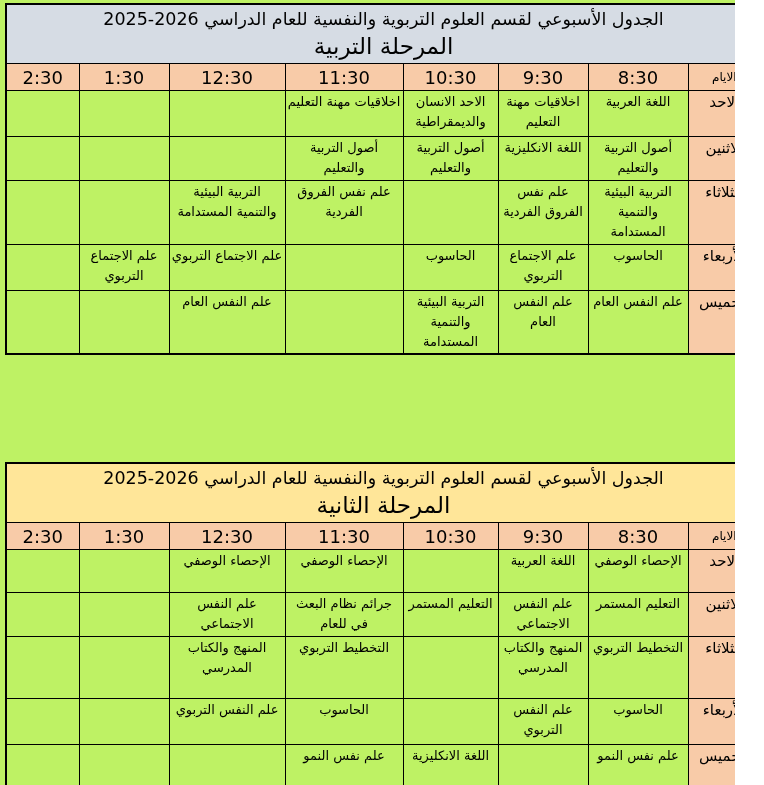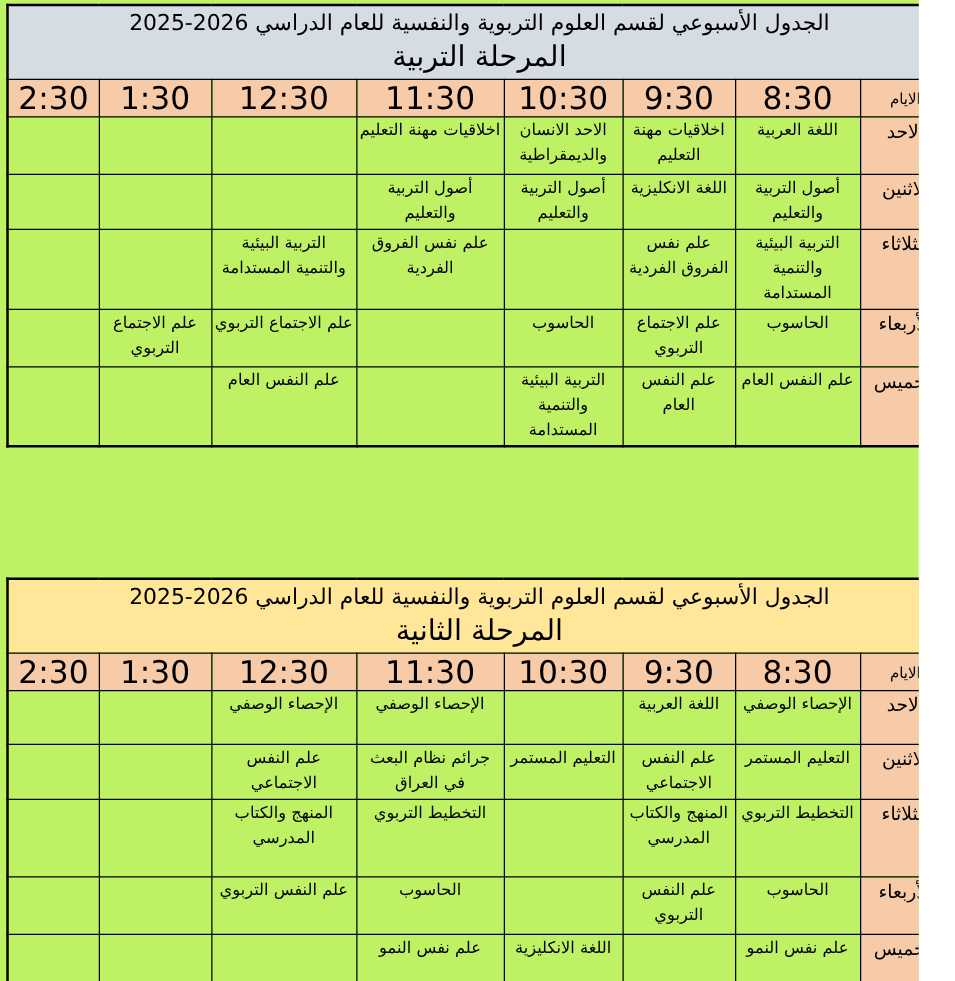--- a/index.html
+++ b/index.html
@@ -21,21 +21,21 @@
   td{
     border:1px solid #000;
     text-align:center;
     padding:0 2px;
     overflow:hidden;
     word-wrap:break-word;
   }
   .title-cell{vertical-align:middle;padding:2px 4px}
   .title-line{font-size:17.5px;line-height:1.45}
   .subtitle-line{font-size:23px;line-height:1.25}
-  .time-cell{vertical-align:middle;font-size:25px}
+  .time-cell{vertical-align:middle;font-size:18px}
   .days-header-cell{vertical-align:middle;font-size:12px}
   .day-cell{vertical-align:top;font-size:15px;padding-top:2px}
   .subject-cell,.empty-cell{vertical-align:top;font-size:13px;line-height:1.55;padding-top:1px}
 </style>
 </head>
 <body>
 
 <div class="page">
 
   <table id="t1" class="schedule">
@@ -155,21 +155,21 @@
           <td class="subject-cell">الإحصاء الوصفي</td>
           <td class="subject-cell">الإحصاء الوصفي</td>
           <td class="empty-cell"></td>
           <td class="empty-cell"></td>
         </tr>
         <tr style="height: 44px;">
           <td class="day-cell" style="background: rgb(248, 203, 168);">الاثنين</td>
           <td class="subject-cell">التعليم المستمر</td>
           <td class="subject-cell">علم النفس الاجتماعي</td>
           <td class="subject-cell">التعليم المستمر</td>
-          <td class="subject-cell">جرائم نظام البعث في العراق</td>
+          <td class="subject-cell">جرائم نظام البعث في للعام</td>
           <td class="subject-cell">علم النفس الاجتماعي</td>
           <td class="empty-cell"></td>
           <td class="empty-cell"></td>
         </tr>
         <tr style="height: 62px;">
           <td class="day-cell" style="background: rgb(248, 203, 168);">الثلاثاء</td>
           <td class="subject-cell">التخطيط التربوي</td>
           <td class="subject-cell">المنهج والكتاب المدرسي</td>
           <td class="empty-cell"></td>
           <td class="subject-cell">التخطيط التربوي</td>

